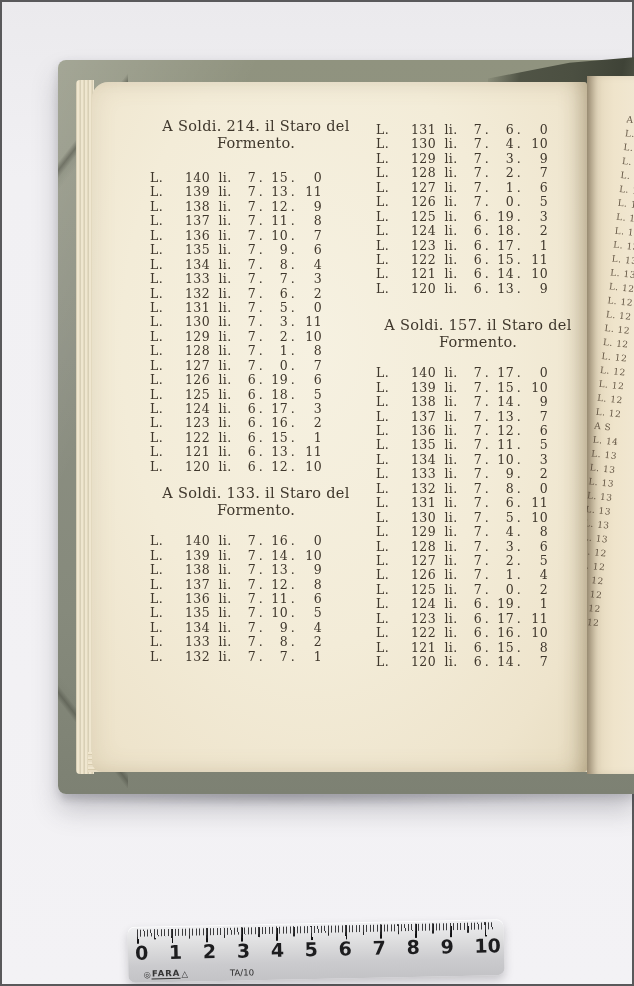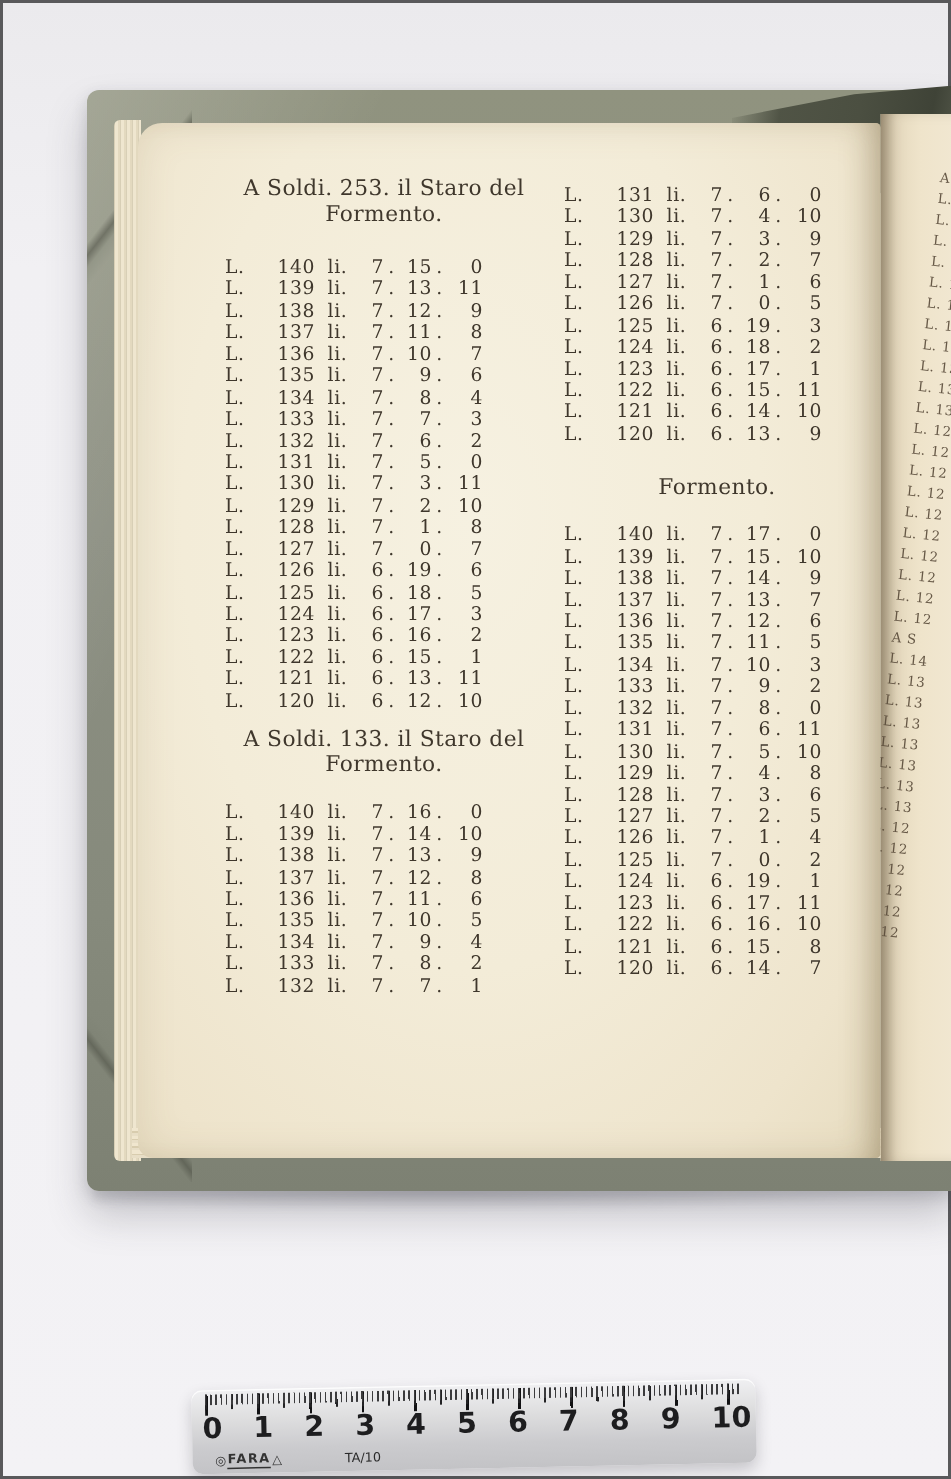--- a/index.html
+++ b/index.html
@@ -136,21 +136,21 @@
   <div class="book">
     <div class="cover"></div>
     <div class="cover-dark-wedge"></div>
     <div class="page-stack-left"></div>
     <div class="page-stack-bottom"></div>
 
     <div class="page">
       <div class="col col-left">
         <div class="tbl-section">
             <div class="tbl-title">
-              <div>A Soldi. 253. il Staro del</div>
+              <div>A Soldi. 214. il Staro del</div>
               <div>Formento.</div>
             </div>
             <div class="trow">
               <span class="c-pre">L.</span>
               <span class="c-num">140</span>
               <span class="c-unit">li.</span>
               <span class="c-v1">7</span>
               <span class="c-dot">.</span>
               <span class="c-v2">15</span>
               <span class="c-dot">.</span>
@@ -572,20 +572,21 @@
               <span class="c-unit">li.</span>
               <span class="c-v1">6</span>
               <span class="c-dot">.</span>
               <span class="c-v2">13</span>
               <span class="c-dot">.</span>
               <span class="c-v3">9</span>
             </div>
           </div>
         <div class="tbl-section">
             <div class="tbl-title">
+              <div>A Soldi. 157. il Staro del</div>
               <div>Formento.</div>
             </div>
             <div class="trow">
               <span class="c-pre">L.</span>
               <span class="c-num">140</span>
               <span class="c-unit">li.</span>
               <span class="c-v1">7</span>
               <span class="c-dot">.</span>
               <span class="c-v2">17</span>
               <span class="c-dot">.</span>

